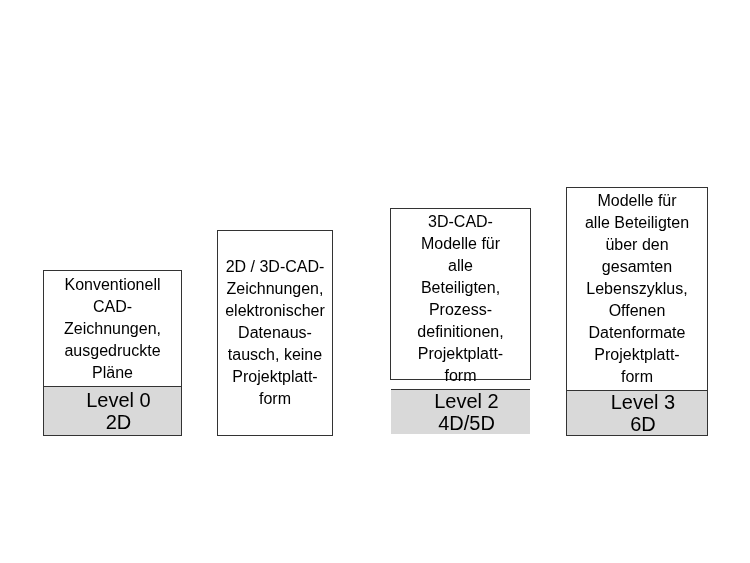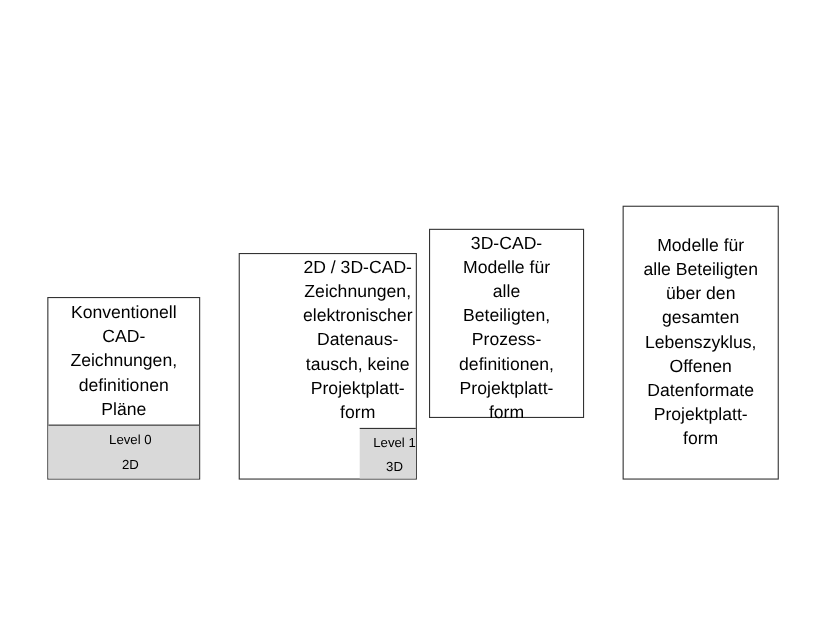--- a/index.html
+++ b/index.html
@@ -39,77 +39,81 @@
   .label {
     box-sizing: border-box;
     height: 49px;
     background: #d9d9d9;
     border-top: 1.5px solid #333333;
     display: flex;
     flex-direction: column;
     align-items: center;
     justify-content: center;
     text-align: center;
-    font-size: 12px;
+    font-size: 20px;
     line-height: 22px;
     padding-left: 12px;
   }
   
   .box0 { left: 43px;  top: 230px; width: 139px; height: 166px; }
-  .box1 { left: 217px; top: 190px; width: 162px; height: 206px; align-items: flex-end; }
+  .box1 { left: 217px; top: 190px; width: 116px; height: 206px; }
   .box2 { left: 390px; top: 168px; width: 141px; height: 172px; }
   .box3 { left: 566px; top: 147px; width: 142px; height: 249px; }
 </style>
 </head>
 <body>
 
 <div class="canvas">
 
   <div class="level-box box0">
     <div class="desc">Konventionell
 CAD-
 Zeichnungen,
-definitionen
+ausgedruckte
 Pläne</div>
     <div class="label">
       <div>Level 0</div>
       <div>2D</div>
     </div>
   </div>
 
   <div class="level-box box1">
     <div class="desc">2D / 3D-CAD-
 Zeichnungen,
 elektronischer
 Datenaus-
 tausch, keine
 Projektplatt-
 form</div>
-    <div class="label">
-      <div>Level 1</div>
-      <div>3D</div>
-    </div>
   </div>
 
   <div class="level-box box2">
     <div class="desc">3D-CAD-
 Modelle für
 alle
 Beteiligten,
 Prozess-
 definitionen,
 Projektplatt-
 form</div>
+    <div class="label">
+      <div>Level 2</div>
+      <div>4D/5D</div>
+    </div>
   </div>
 
   <div class="level-box box3">
     <div class="desc">Modelle für
 alle Beteiligten
 über den
 gesamten
 Lebenszyklus,
 Offenen
 Datenformate
 Projektplatt-
 form</div>
+    <div class="label">
+      <div>Level 3</div>
+      <div>6D</div>
+    </div>
   </div>
 
 </div>
 
 </body></html>

